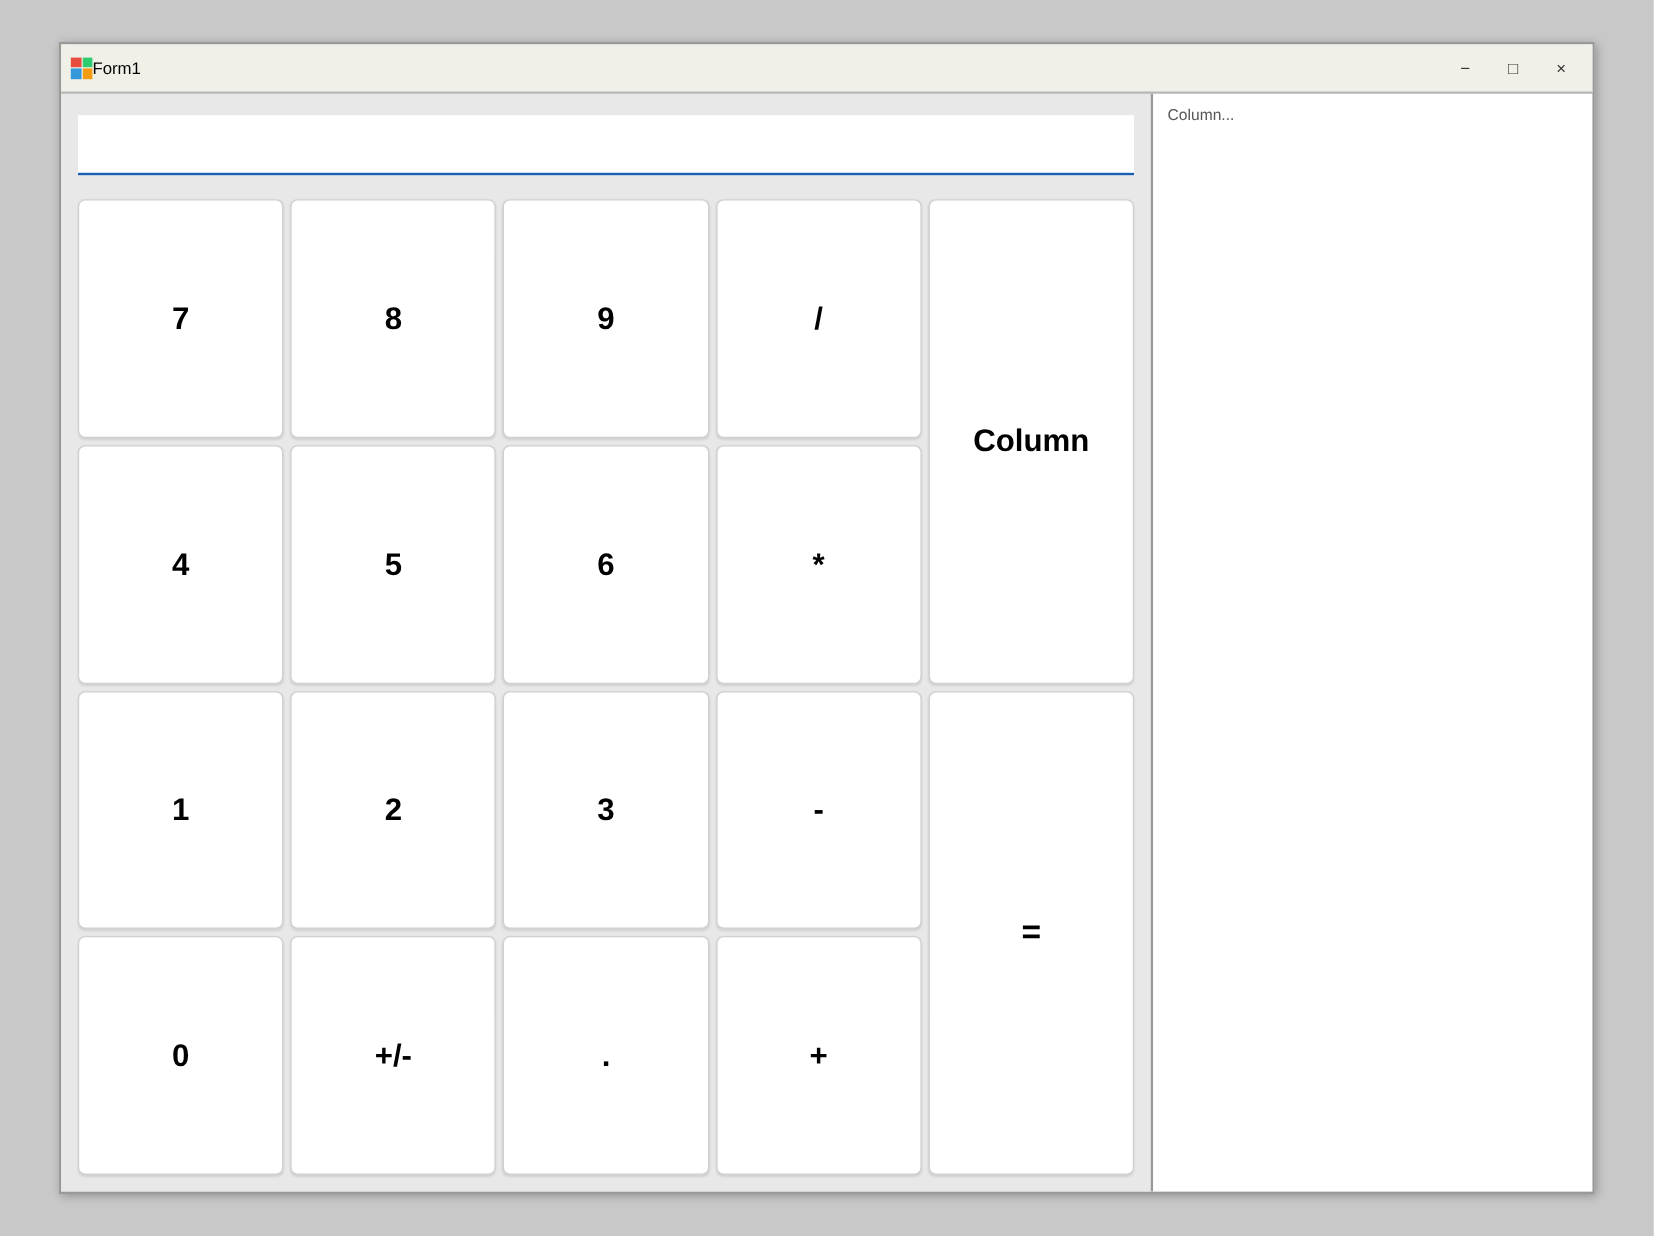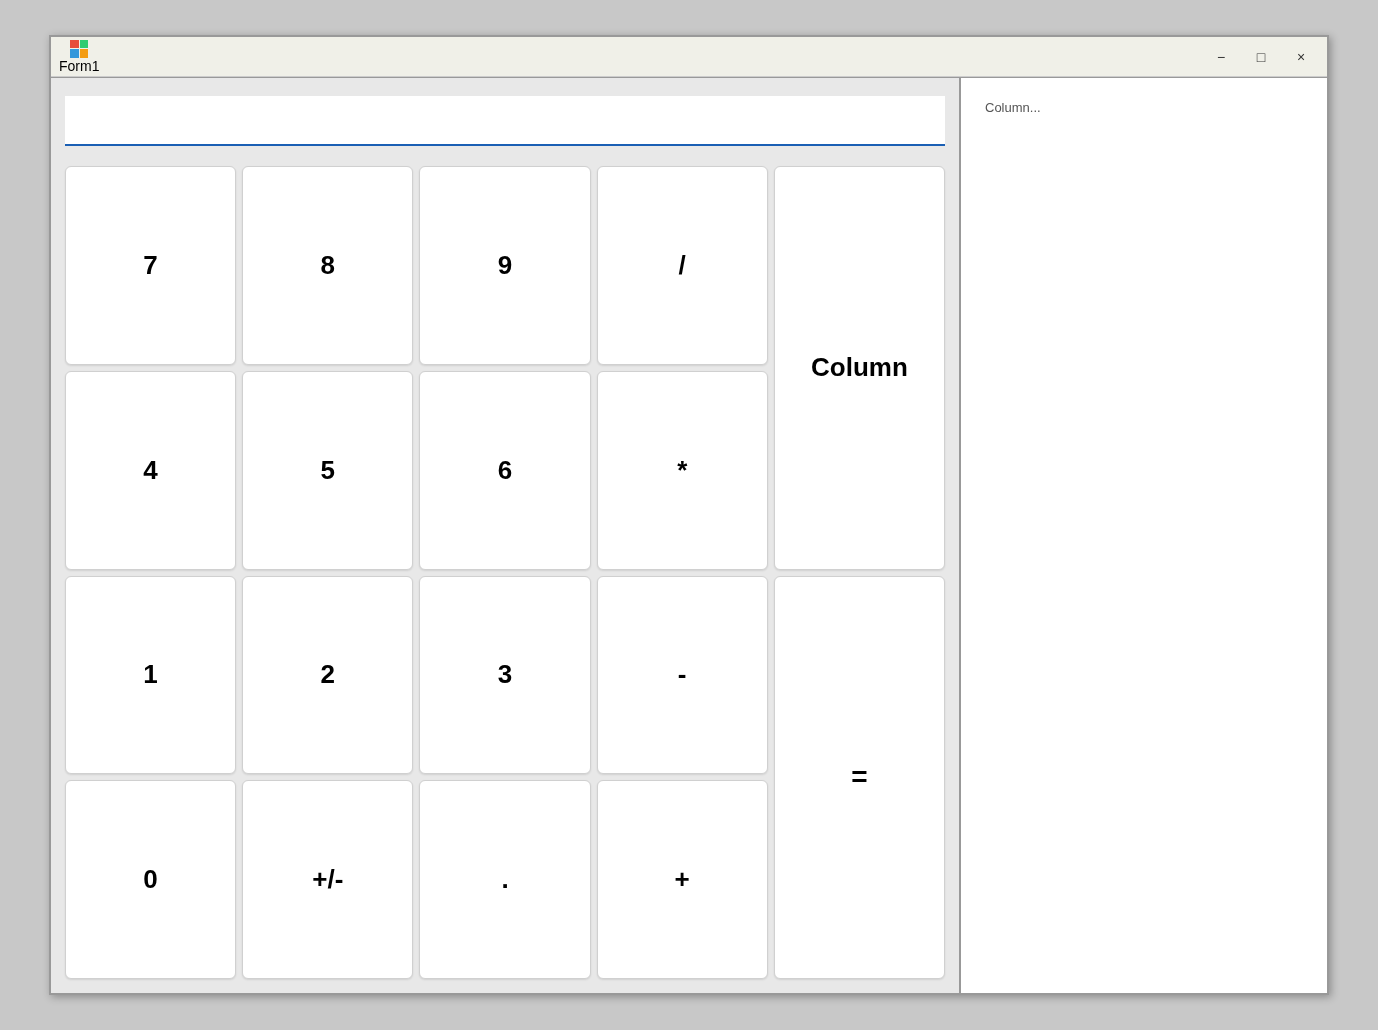--- a/index.html
+++ b/index.html
@@ -37,21 +37,20 @@
       justify-content: space-between;
       padding: 0 8px;
       border-bottom: 1px solid #ccc;
       flex-shrink: 0;
     }
 
     .title-bar-left {
       display: flex;
       align-items: center;
       gap: 0;
-      flex-direction: column;
     }
 
     .title-bar-title {
       font-size: 14px;
       font-weight: normal;
       color: #000;
     }
 
     .title-bar-controls {
       display: flex;
@@ -140,21 +139,21 @@
     .equals-btn {
       grid-row: 3 / 5;
       grid-column: 5;
       font-size: 28px;
       font-weight: bold;
     }
 
     .right-panel {
       flex: 1;
       background: white;
-      padding: 20px;
+      padding: 8px;
     }
 
     .column-label {
       font-size: 13px;
       color: #555;
       cursor: pointer;
       display: inline-block;
       padding: 2px 4px;
     }
 

